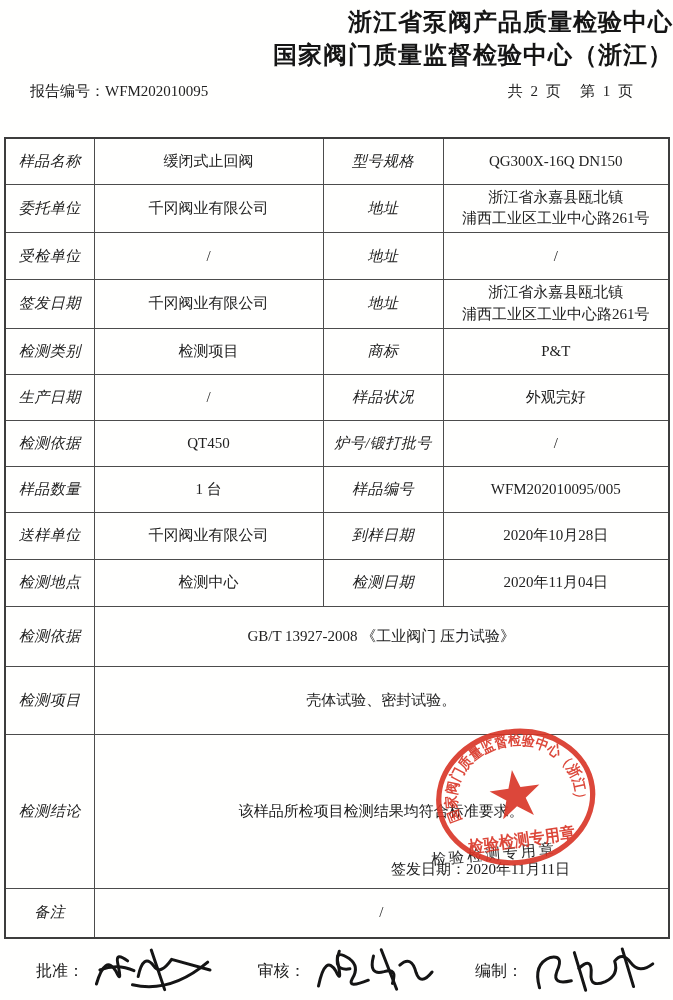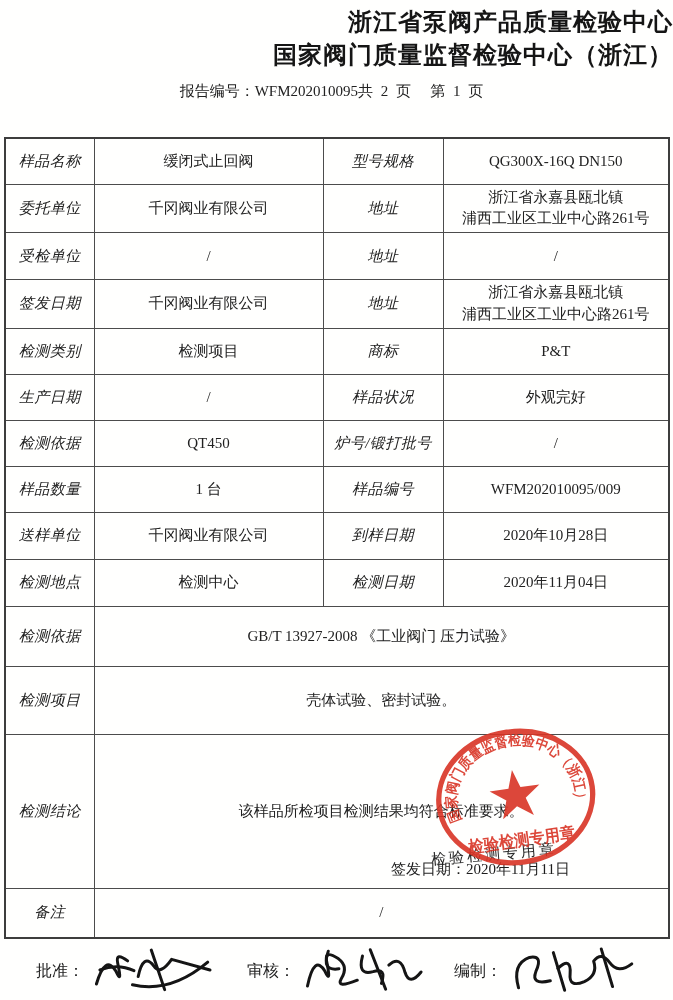--- a/index.html
+++ b/index.html
@@ -20,21 +20,21 @@
   }
   .org-title.first { padding-top:6px; }
   .report-title {
     text-align:center; font-weight:bold;
     font-family:"Liberation Sans", sans-serif;
     font-size:31px; color:#101010;
     letter-spacing:32px; text-indent:32px;
     margin-top:13px; line-height:36px;
   }
   .meta-row {
-    display:flex; justify-content:center; align-items:flex-end;
+    display:flex; justify-content:space-between; align-items:flex-end;
     padding:0 38px 0 30px; margin-top:7px; height:22px;
     font-size:15px; color:#222;
   }
   .meta-right { letter-spacing:2px; }
   
   table.report {
     position:absolute; left:4px; top:137px;
     width:664px; border-collapse:collapse;
     table-layout:fixed;
     font-size:15px; color:#212121;
@@ -62,21 +62,21 @@
   .seal-box {
     position:absolute; left:338px; top:-10px;
     width:166px; height:148px; z-index:3;
     transform:rotate(-8deg);
     opacity:0.9; pointer-events:none;
   }
   
   .footer {
     position:absolute; left:0; top:944px; width:673px;
     display:flex; justify-content:space-between; align-items:center;
-    padding:0 37px 0 36px;
+    padding:0 16px 0 36px;
     font-size:16px; color:#1c1c1c;
   }
   .sig-group { display:flex; align-items:center; }
   .sig-group svg { margin-left:4px; transform:rotate(-2deg); }
 </style>
 </head>
 <body>
 
 <div class="page">
 
@@ -137,21 +137,21 @@
       <tr style="height:46px">
         <td class="lbl">检测依据</td>
         <td class="val">QT450</td>
         <td class="lbl">炉号/锻打批号</td>
         <td class="val">/</td>
       </tr>
       <tr style="height:46px">
         <td class="lbl">样品数量</td>
         <td class="val">1 台</td>
         <td class="lbl">样品编号</td>
-        <td class="val">WFM202010095/009</td>
+        <td class="val">WFM202010095/005</td>
       </tr>
       <tr style="height:47px">
         <td class="lbl">送样单位</td>
         <td class="val">千冈阀业有限公司</td>
         <td class="lbl">到样日期</td>
         <td class="val">2020年10月28日</td>
       </tr>
       <tr style="height:47px">
         <td class="lbl">检测地点</td>
         <td class="val">检测中心</td>

